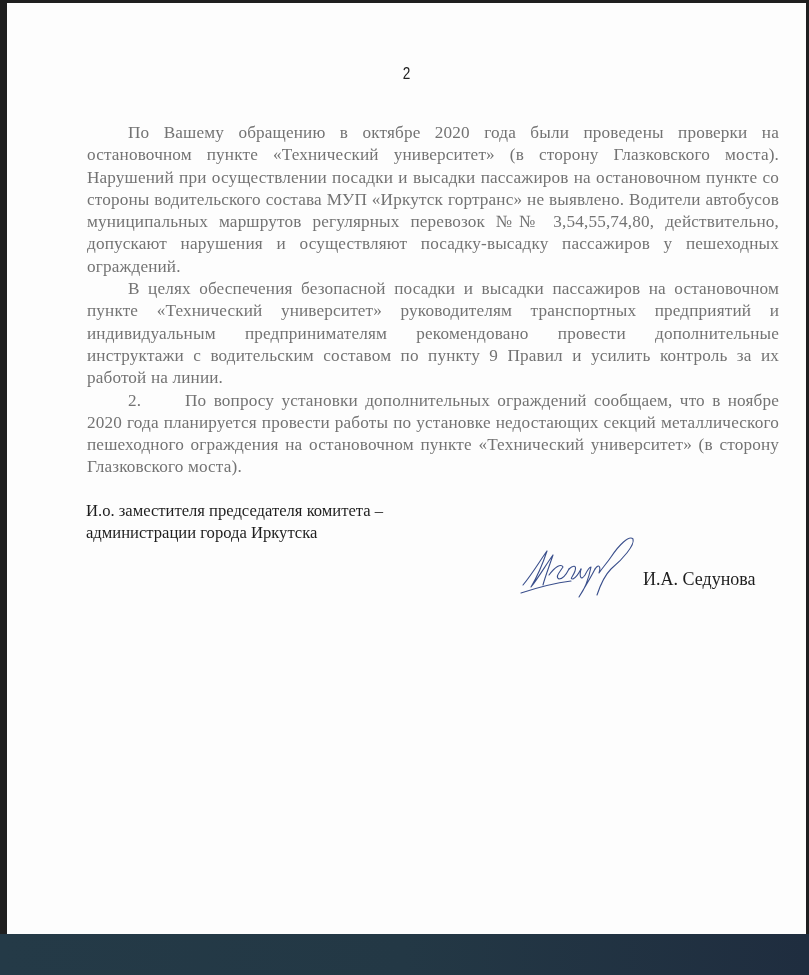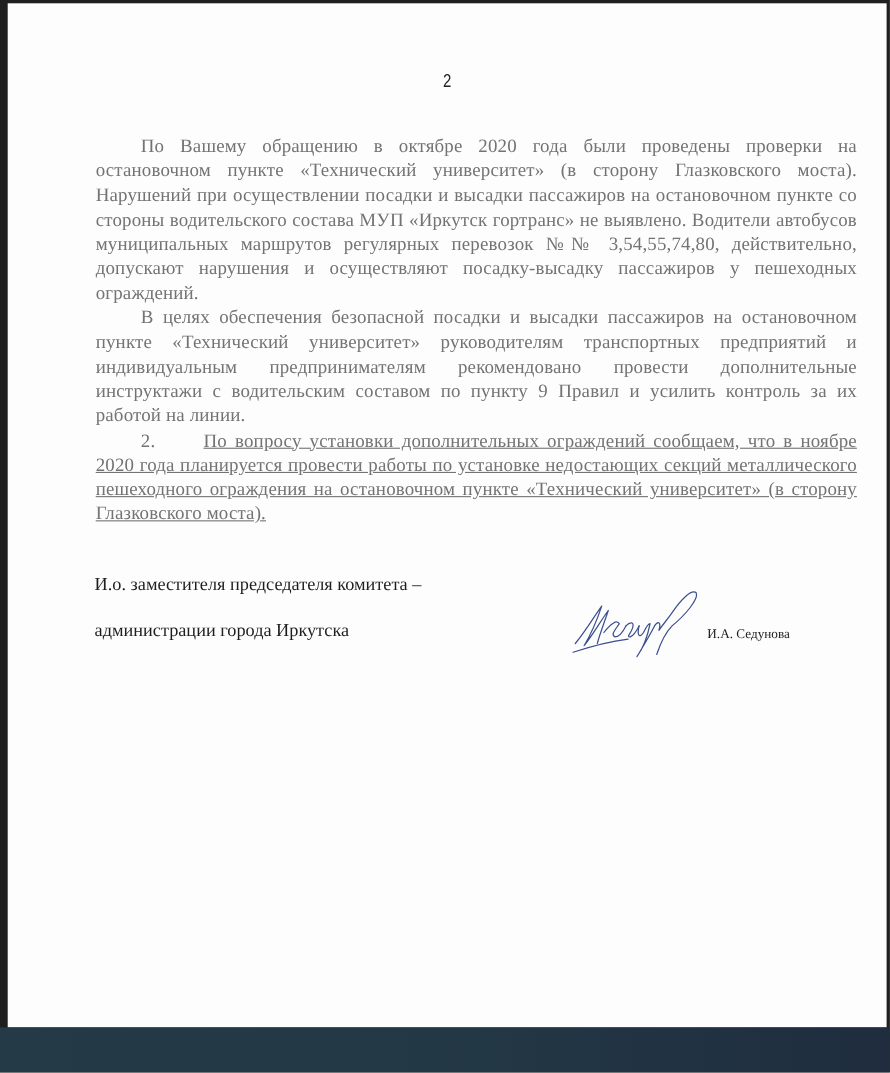--- a/index.html
+++ b/index.html
@@ -52,52 +52,50 @@
       text-align: justify;
       letter-spacing: 0.15px;
     }
     .body-text p {
       margin: 0;
       text-indent: 41px;
       text-align-last: left;
     }
     .body-text p.numbered {
       text-indent: 41px;
-      text-decoration: underline;
     }
     .body-text .num {
       display: inline-block;
       width: 57px;
       text-indent: 0;
     }
     .signature-block {
       position: absolute;
       left: 79px;
       top: 497px;
       width: 420px;
       font-size: 16.6px;
       line-height: 22.3px;
       color: #1e1e1e;
     }
     .signature-block div {
       white-space: nowrap;
-      margin-top: 20px;
     }
     .signature-mark {
       position: absolute;
       left: 512px;
       top: 530px;
       width: 120px;
       height: 70px;
     }
     .signer-name {
       position: absolute;
       left: 636px;
       top: 566px;
-      font-size: 12px;
+      font-size: 18px;
       color: #1e1e1e;
       white-space: nowrap;
     }
   </style>
 </head>
 <body>
 
 <div class="page">
   <div class="page-number">2</div>
 

